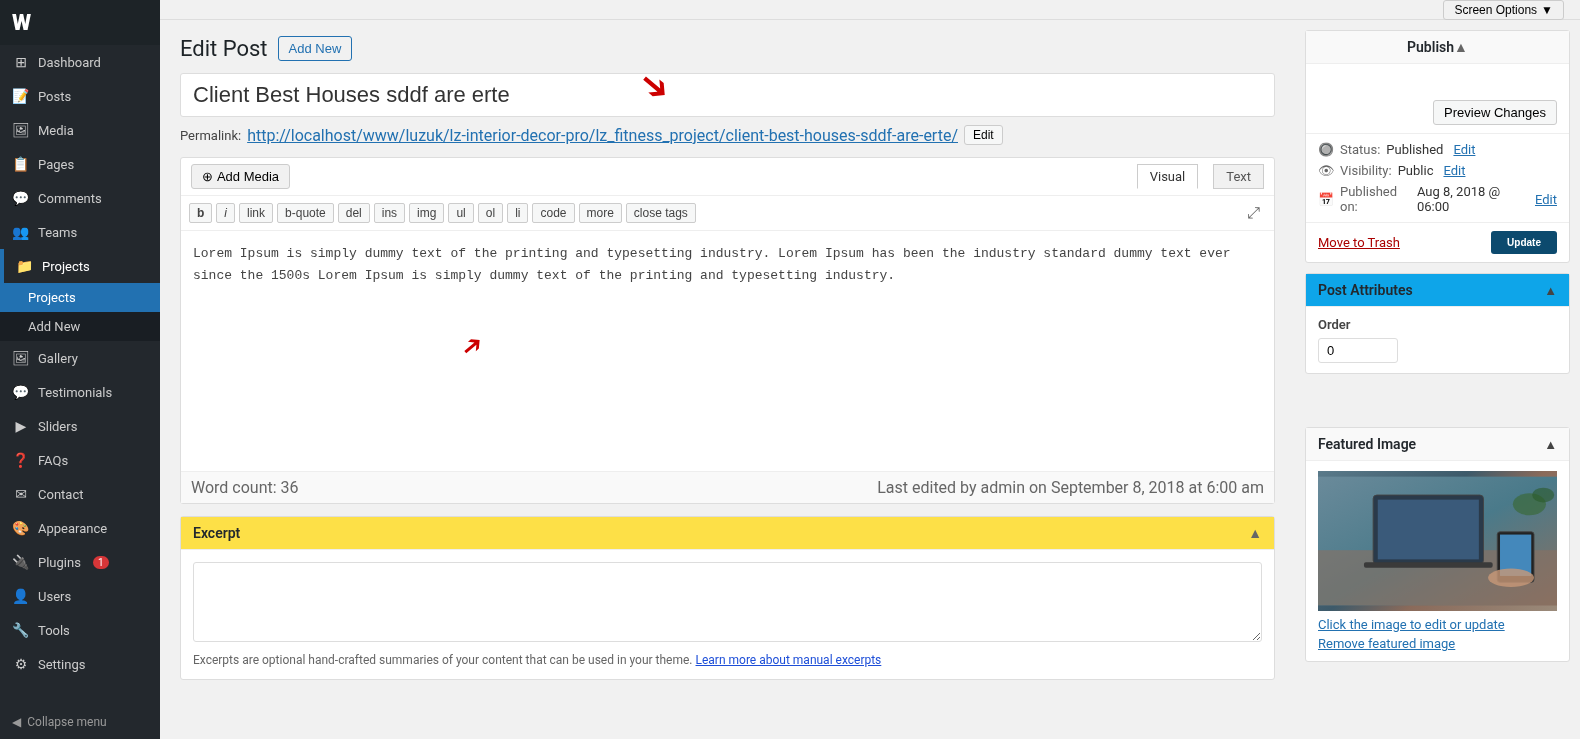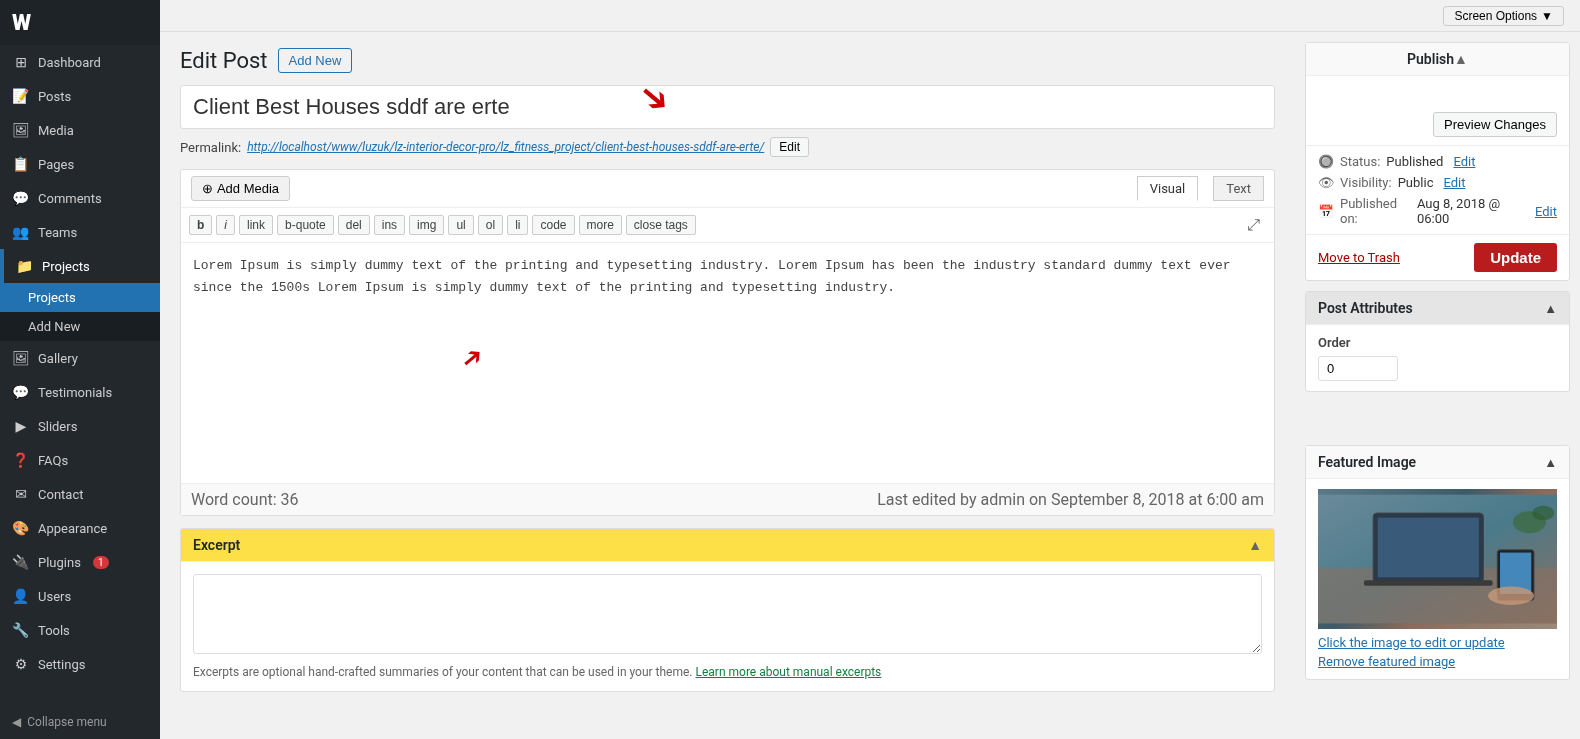--- a/index.html
+++ b/index.html
@@ -15,38 +15,38 @@
     .sidebar-sub { background: #191e23; }
     .sidebar-sub .sidebar-item { padding: 7px 12px 7px 28px; font-size: 13px; }
     .sidebar-sub .sidebar-item.active { background: #2271b1; color: #fff; }
     .sidebar-badge { background: #d63638; color: #fff; border-radius: 10px; font-size: 10px; padding: 1px 5px; margin-left: 4px; }
     .collapse-menu { margin-top: auto; padding: 10px 12px; color: #999; cursor: pointer; display: flex; align-items: center; gap: 6px; font-size: 12px; }
 
     
     #main { flex: 1; display: flex; flex-direction: column; overflow: hidden; }
 
     
-    #topbar { background: #f1f1f1; padding: 0 16px; display: flex; align-items: center; justify-content: space-between; height: 32px; border-bottom: 1px solid #ddd; }
+    #topbar { background: #f1f1f1; padding: 0 16px; display: flex; align-items: center; justify-content: space-between; height: 20px; border-bottom: 1px solid #ddd; }
     .screen-options-btn { background: #f1f1f1; border: 1px solid #ccc; border-radius: 3px; padding: 2px 10px; font-size: 12px; cursor: pointer; display: flex; align-items: center; gap: 4px; }
 
     
     #content-wrapper { display: flex; flex: 1; overflow: hidden; }
 
     
     #editor-area { flex: 1; overflow-y: auto; padding: 16px 20px; background: #f1f1f1; }
     .edit-post-header { display: flex; align-items: center; gap: 10px; margin-bottom: 12px; }
     .edit-post-title { font-size: 22px; font-weight: 400; color: #1d2327; }
     .add-new-btn { background: #f1f1f1; border: 1px solid #2271b1; color: #2271b1; border-radius: 3px; padding: 4px 10px; font-size: 13px; cursor: pointer; }
 
     
     .post-title-input { width: 100%; border: 1px solid #ddd; border-radius: 3px; padding: 8px 12px; font-size: 22px; background: #fff; color: #333; margin-bottom: 8px; outline: none; }
 
     
     .permalink-row { font-size: 13px; color: #444; margin-bottom: 12px; display: flex; align-items: center; gap: 6px; flex-wrap: wrap; }
-    .permalink-url { color: #2271b1; text-decoration: underline; font-size: 12px; font-style: italic; }
+    .permalink-url { color: #2271b1; text-decoration: underline; font-size: 16px; }
     .permalink-edit-btn { background: #f6f7f7; border: 1px solid #ccc; border-radius: 3px; padding: 2px 8px; font-size: 12px; cursor: pointer; }
 
     
     .editor-box { background: #fff; border: 1px solid #ddd; border-radius: 3px; margin-bottom: 12px; }
     .editor-toolbar-top { display: flex; align-items: center; justify-content: space-between; padding: 6px 10px; border-bottom: 1px solid #eee; }
     .add-media-btn { background: #f1f1f1; border: 1px solid #ccc; border-radius: 3px; padding: 4px 10px; font-size: 13px; cursor: pointer; display: flex; align-items: center; gap: 4px; }
     .visual-text-tabs { display: flex; gap: 15px; }
     .vt-tab { padding: 4px 12px; font-size: 13px; cursor: pointer; background: #f1f1f1; border: 1px solid #ccc; color: #555; }
     .vt-tab.active { background: #fff; border-bottom-color: #fff; color: #333; z-index: 1; }
     .editor-format-bar { display: flex; align-items: center; gap: 4px; padding: 6px 8px; border-bottom: 1px solid #eee; flex-wrap: wrap; }
@@ -56,45 +56,45 @@
     .editor-footer { background: #f9f9f9; border-top: 1px solid #eee; padding: 6px 10px; display: flex; justify-content: space-between; font-size: 16px; color: #666; }
 
     
     .meta-box { background: #fff; border: 1px solid #ddd; border-radius: 3px; margin-bottom: 12px; }
     .meta-box-header { display: flex; align-items: center; justify-content: space-between; padding: 8px 12px; border-bottom: 1px solid #eee; cursor: pointer; background: #fde047; }
     .meta-box-title { font-size: 14px; font-weight: 600; color: #23282d; }
     .meta-box-toggle { font-size: 14px; color: #666; }
     .meta-box-content { padding: 12px; }
     .excerpt-textarea { width: 100%; height: 80px; border: 1px solid #ddd; border-radius: 3px; padding: 6px; font-size: 13px; resize: vertical; outline: none; }
     .excerpt-help { font-size: 12px; color: #666; margin-top: 8px; }
-    .excerpt-help a { color: #15803d; text-decoration: underline; }
+    .excerpt-help a { color: #1d4ed8; text-decoration: underline; }
 
     
     #right-sidebar { width: 285px; background: #f1f1f1; overflow-y: auto; flex-shrink: 0; padding: 10px 10px; display: flex; flex-direction: column; gap: 10px; }
 
     
     .publish-box { background: #fff; border: 1px solid #ddd; border-radius: 3px; }
     .publish-box-header { display: flex; justify-content: center; align-items: center; padding: 8px 12px; background: #f9f9f9; border-bottom: 1px solid #eee; }
     .publish-box-title { font-size: 14px; font-weight: 600; color: #23282d; }
     .publish-box-toggle { color: #666; font-size: 14px; cursor: pointer; }
     .publish-box-actions-top { padding: 8px 12px; border-bottom: 1px solid #eee; display: flex; justify-content: flex-end; }
     .preview-changes-btn { background: #f6f7f7; border: 1px solid #ccc; border-radius: 3px; padding: 4px 10px; font-size: 13px; cursor: pointer; margin-top: 28px; }
     .publish-box-meta { padding: 8px 12px; display: flex; flex-direction: column; gap: 6px; border-bottom: 1px solid #eee; }
     .publish-meta-row { display: flex; align-items: center; gap: 6px; font-size: 13px; }
     .publish-meta-icon { width: 16px; text-align: center; color: #666; }
     .publish-meta-label { color: #666; }
     .publish-meta-value { color: #333; }
     .publish-meta-link { color: #2271b1; text-decoration: underline; cursor: pointer; margin-left: 4px; }
     .publish-box-actions-bottom { padding: 8px 12px; display: flex; justify-content: space-between; align-items: center; }
     .move-to-trash-link { color: #a00; text-decoration: underline; font-size: 13px; cursor: pointer; }
-    .update-btn { background: #b91c1c; color: #fff; border: none; border-radius: 3px; padding: 6px 16px; font-size: 15px; cursor: pointer; font-weight: 600; }
+    .update-btn { background: #0c4a6e; color: #fff; border: none; border-radius: 3px; padding: 6px 16px; font-size: 10px; cursor: pointer; font-weight: 600; }
 
     
     .post-attr-box { background: #fff; border: 1px solid #ddd; border-radius: 3px; }
-    .post-attr-header { display: flex; justify-content: space-between; align-items: flex-end; padding: 8px 12px; background: #e5e5e5; border-bottom: 1px solid #eee; }
+    .post-attr-header { display: flex; justify-content: space-between; align-items: flex-end; padding: 8px 12px; background: #0ea5e9; border-bottom: 1px solid #eee; }
     .post-attr-title { font-size: 14px; font-weight: 600; color: #23282d; }
     .post-attr-content { padding: 10px 12px; }
     .order-label { font-size: 13px; font-weight: 600; margin-bottom: 6px; display: block; }
     .order-input { border: 1px solid #ddd; border-radius: 3px; padding: 4px 8px; font-size: 13px; width: 80px; }
 
     
     .featured-image-box { background: #fff; border: 1px solid #ddd; border-radius: 3px; margin-top: 43px; }
     .featured-image-header { display: flex; justify-content: space-between; align-items: center; padding: 8px 12px; background: #f9f9f9; border-bottom: 1px solid #eee; }
     .featured-image-title { font-size: 14px; font-weight: 600; color: #23282d; }
     .featured-image-content { padding: 10px 12px; }

